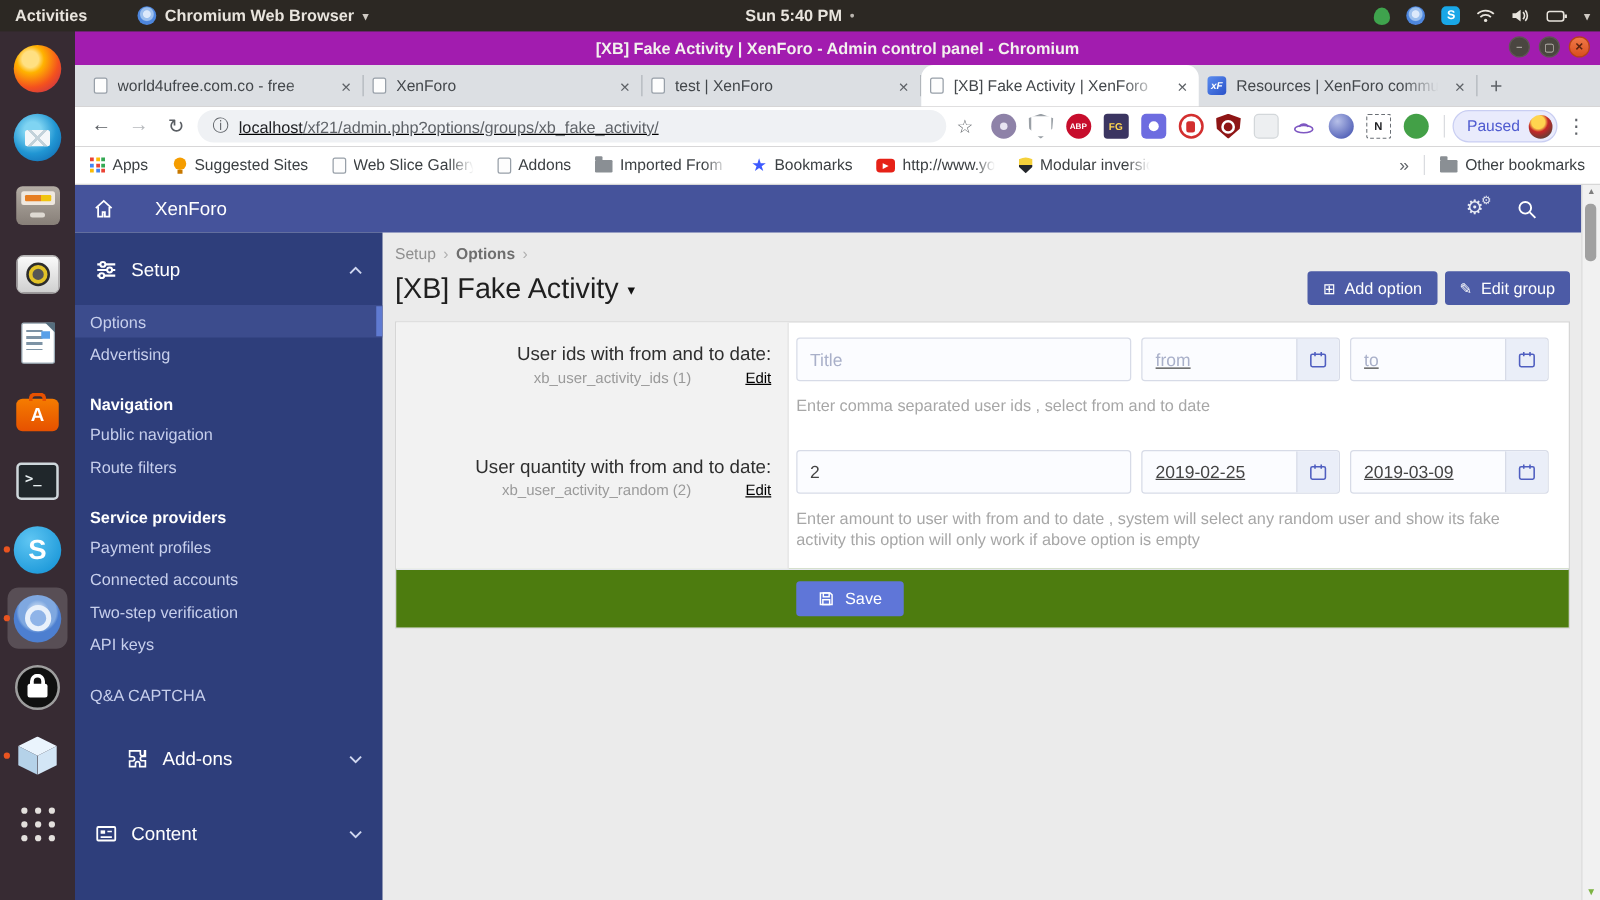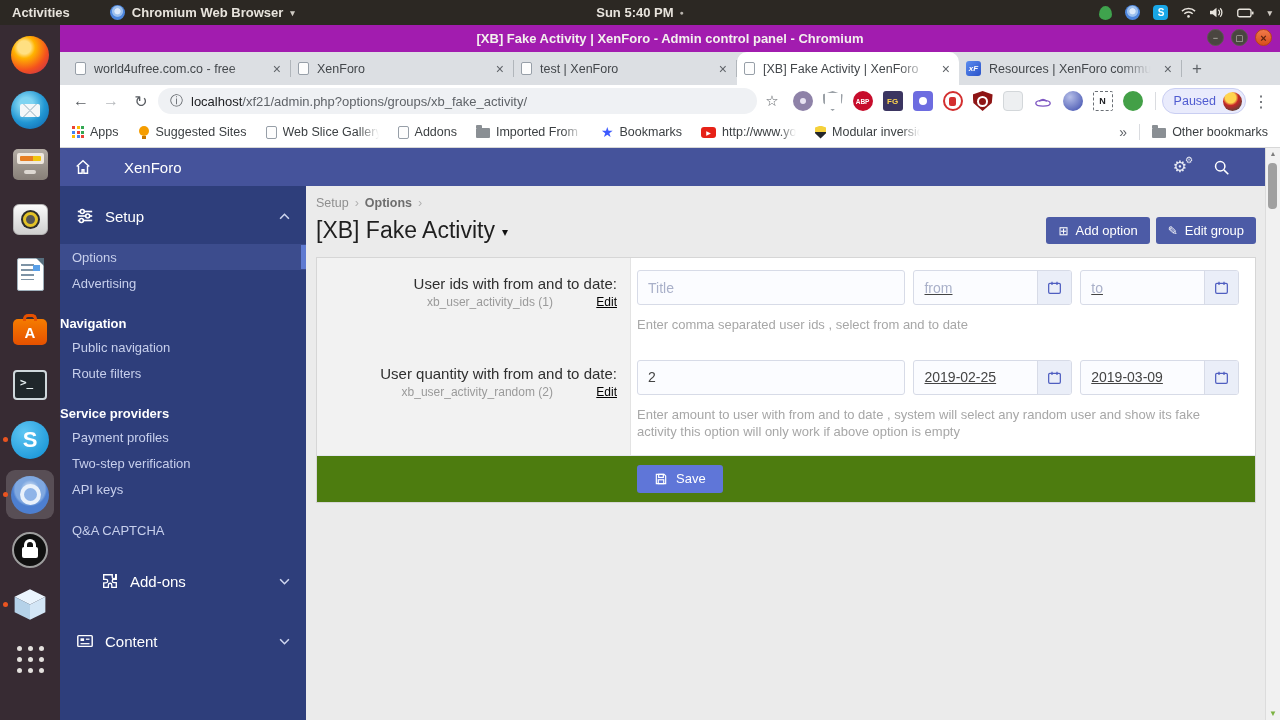--- a/index.html
+++ b/index.html
@@ -99,21 +99,21 @@
     color:#fff;font-size:8px;font-weight:700;font-style:italic;display:flex;align-items:center;justify-content:center;flex:none;}
   .newtab{width:30px;display:flex;align-items:center;justify-content:center;font-size:17px;color:#5f6368;cursor:pointer;}
 
   
   .toolbar{height:32px;background:#fff;display:flex;align-items:center;padding:0 8px;gap:4px;flex:none;}
   .nav-ic{font-size:16px;color:#5a5e63;width:26px;text-align:center;cursor:pointer;flex:none;}
   .nav-ic.dim{color:#b6b9bd;}
   .omnibox{flex:1;height:26px;border-radius:13px;background:#eff1f4;display:flex;align-items:center;
     padding:0 12px;gap:8px;min-width:0;cursor:text;}
   .omni-info{font-size:13px;color:#5f6368;}
-  .omni-url{font-size:13px;white-space:nowrap;overflow:hidden;}
+  .omni-url{font-size:13px;white-space:nowrap;overflow:hidden;text-decoration:underline;}
   .omni-url .host{color:#202124;}
   .omni-url .path{color:#5f6368;}
   .star-ic{font-size:15px;color:#5f6368;margin:0 4px;cursor:pointer;}
   .extrow{display:flex;align-items:center;gap:10px;margin:0 6px;flex:none;}
   .ext{width:20px;height:20px;display:flex;align-items:center;justify-content:center;cursor:pointer;flex:none;
     font-weight:700;box-sizing:border-box;}
   .ext.e-reel{border-radius:50%;background:#8e82a8;}
   .ext.e-reel i{width:6px;height:6px;border-radius:50%;background:#e8e4f2;}
   .ext.e-shield{clip-path:polygon(50% 0,100% 18%,96% 60%,50% 100%,4% 60%,0 18%);background:#fff;border:2px solid #9aa0a6;}
   .ext.e-abp{border-radius:50%;background:#c70d2c;color:#fff;font-size:6.5px;}
@@ -167,21 +167,21 @@
   .gear-wrap .g2{position:absolute;right:-6px;top:-3px;font-size:9px;}
   .adm-body{position:absolute;left:0;right:0;top:38px;bottom:0;display:flex;}
 
   
   .sidebar{width:246px;background:#2e3e7b;color:#c7cfec;flex:none;overflow:hidden;box-sizing:border-box;padding-top:12px;}
   .sec-head{display:flex;align-items:center;gap:11px;height:36px;padding:0 16px;color:#fff;font-size:15px;cursor:pointer;}
   .sec-head .chev{margin-left:auto;}
   .nav-item{height:26px;display:flex;align-items:center;padding-left:12px;font-size:13px;cursor:pointer;position:relative;}
   .nav-item.active{background:#3c4c8d;}
   .nav-item.active::after{content:'';position:absolute;right:0;top:1px;bottom:1px;width:5px;background:#5f7ad1;}
-  .grp-label{height:22px;display:flex;align-items:center;font-size:13px;font-weight:700;color:#fff;margin-top:16px;}
+  .grp-label{height:22px;display:flex;align-items:center;padding-left:12px;font-size:13px;font-weight:700;color:#fff;margin-top:16px;}
   .mt10{margin-top:10px;} .mt15{margin-top:15px;} .mt20{margin-top:20px;padding-left:41px;} .mt24{margin-top:24px;}
 
   
   .main{flex:1;box-sizing:border-box;padding:10px 24px 0 10px;min-width:0;}
   .crumbs{font-size:12.5px;color:#8f8f8f;display:flex;gap:6px;align-items:center;}
   .crumbs .sep{color:#b0b0b0;}
   .crumbs .cur{color:#6e6e6e;font-weight:700;}
   .title-row{display:flex;align-items:center;margin-top:7px;}
   .page-title{font-size:23px;color:#1f1f1f;font-weight:400;display:flex;align-items:center;gap:7px;cursor:pointer;}
   .page-title .tcaret{font-size:12px;color:#111;margin-top:3px;}
@@ -521,20 +521,23 @@
             </div>
           <div class="nav-item">
               <span>Route filters</span>
             </div>
 
           <div class="grp-label">Service providers</div>
           <div class="nav-item">
               <span>Payment profiles</span>
             </div>
           <div class="nav-item">
+              <span>Connected accounts</span>
+            </div>
+          <div class="nav-item">
               <span>Two-step verification</span>
             </div>
           <div class="nav-item">
               <span>API keys</span>
             </div>
 
           <div class="nav-item mt15">
               <span>Q&amp;A CAPTCHA</span>
             </div>
 

